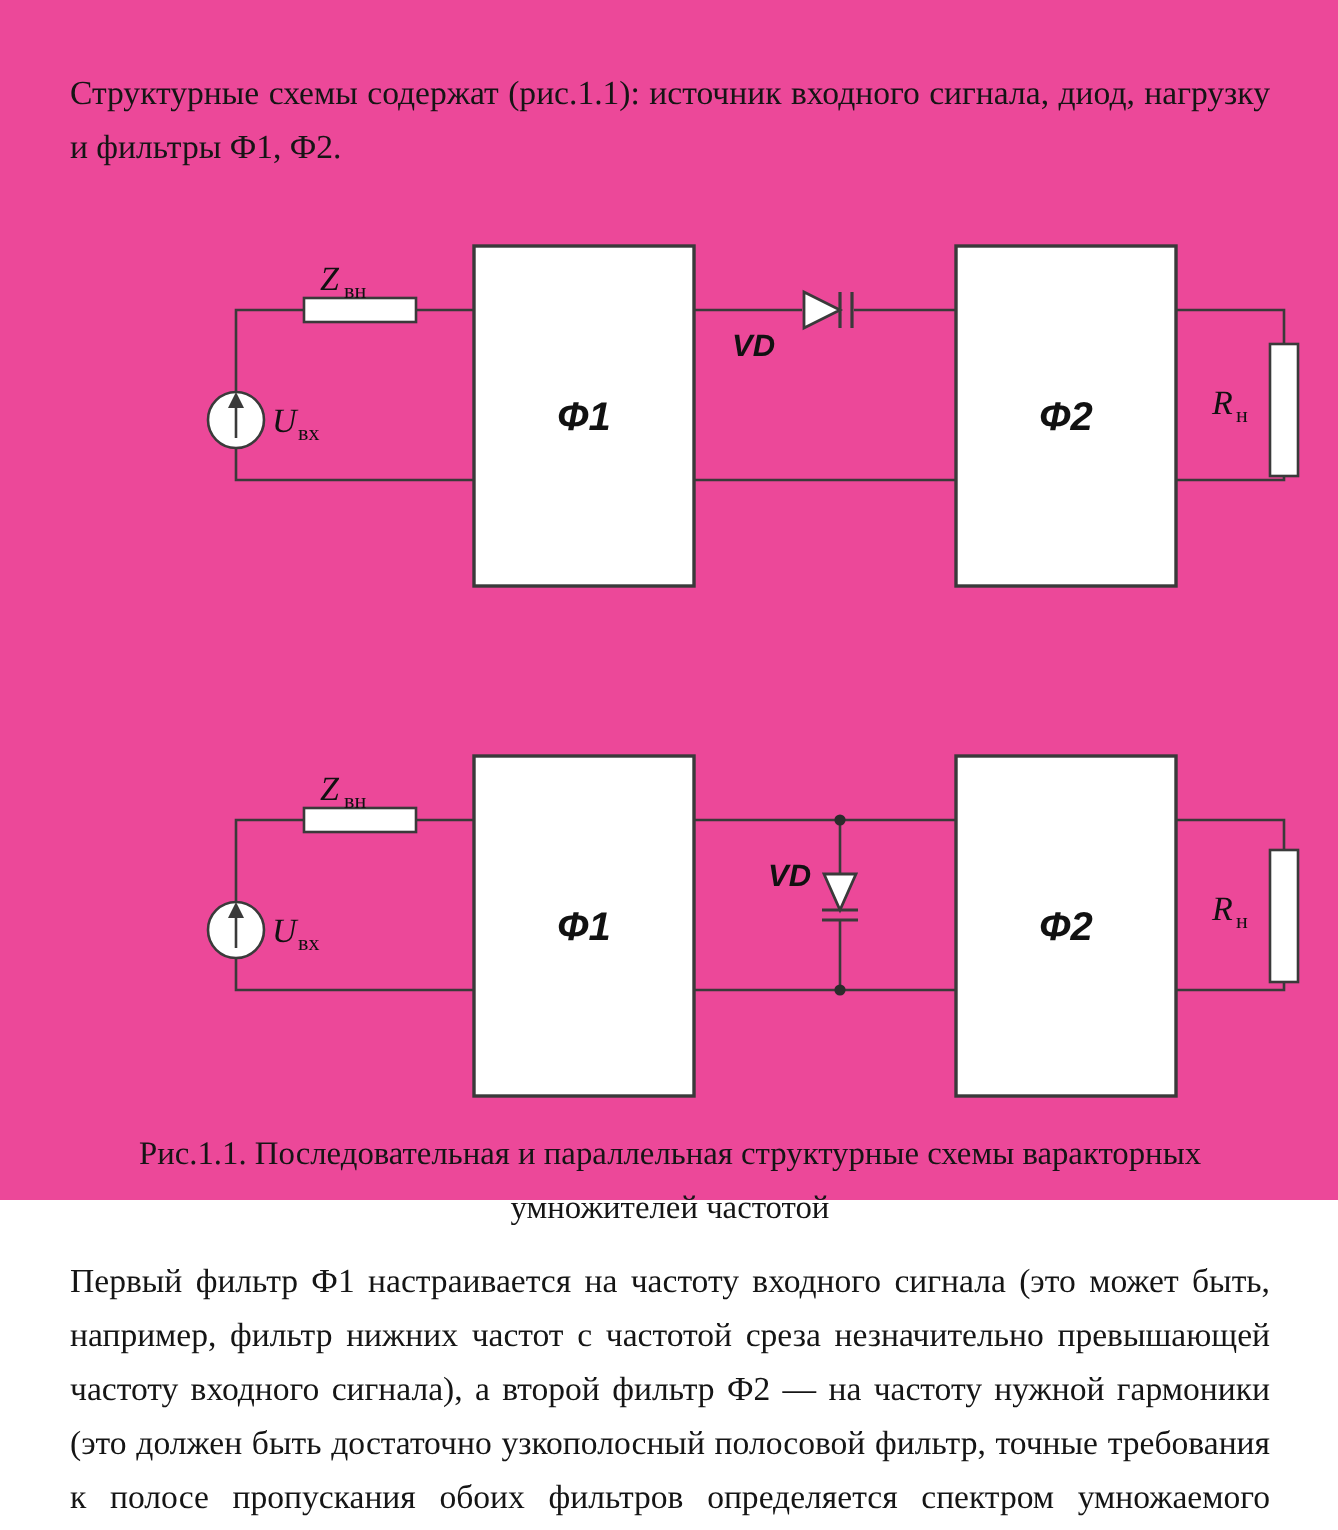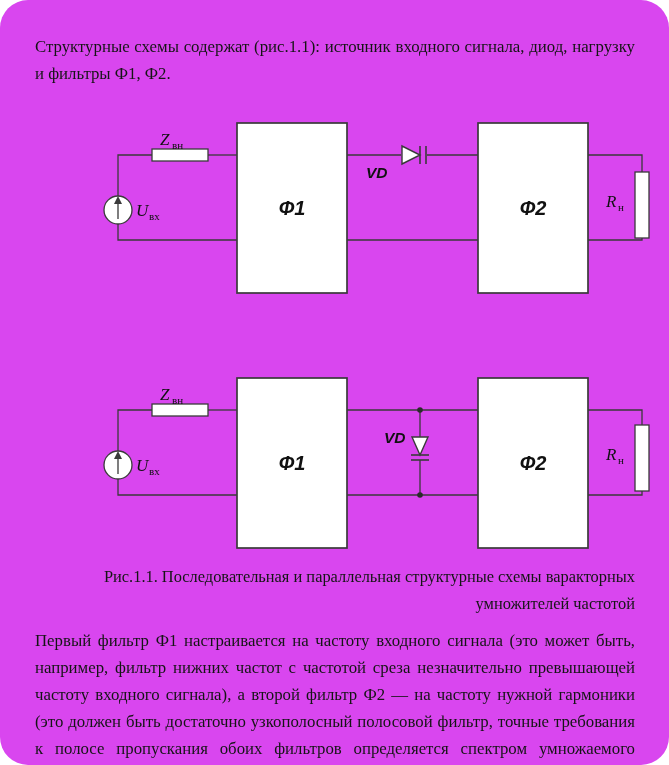--- a/index.html
+++ b/index.html
@@ -11,42 +11,41 @@
     width: 669px;
     height: 765px;
     overflow: hidden;
     position: relative;
     font-family: "Liberation Serif", serif;
     color: #111111;
   }
   .page {
     position: relative;
     width: 669px;
-    height: 765px;
-    background: #d946ef;
-    border-radius: 28px;
+    height: 600px;
+    background: #ec4899;
   }
   .para {
     position: absolute;
     left: 35px;
     width: 600px;
     margin: 0;
     font-size: 16.8px;
     line-height: 27px;
     text-align: justify;
     color: #151515;
   }
   .intro { top: 33px; }
   .bodytext { top: 627px; }
   .caption {
     position: absolute;
     left: 35px;
     top: 563px;
     width: 600px;
-    text-align: right;
+    text-align: center;
     font-size: 16.4px;
     line-height: 27px;
     color: #151515;
   }
   svg.schematic {
     position: absolute;
     left: 0;
   }
   .wire {
     stroke: #3a3a3a;

